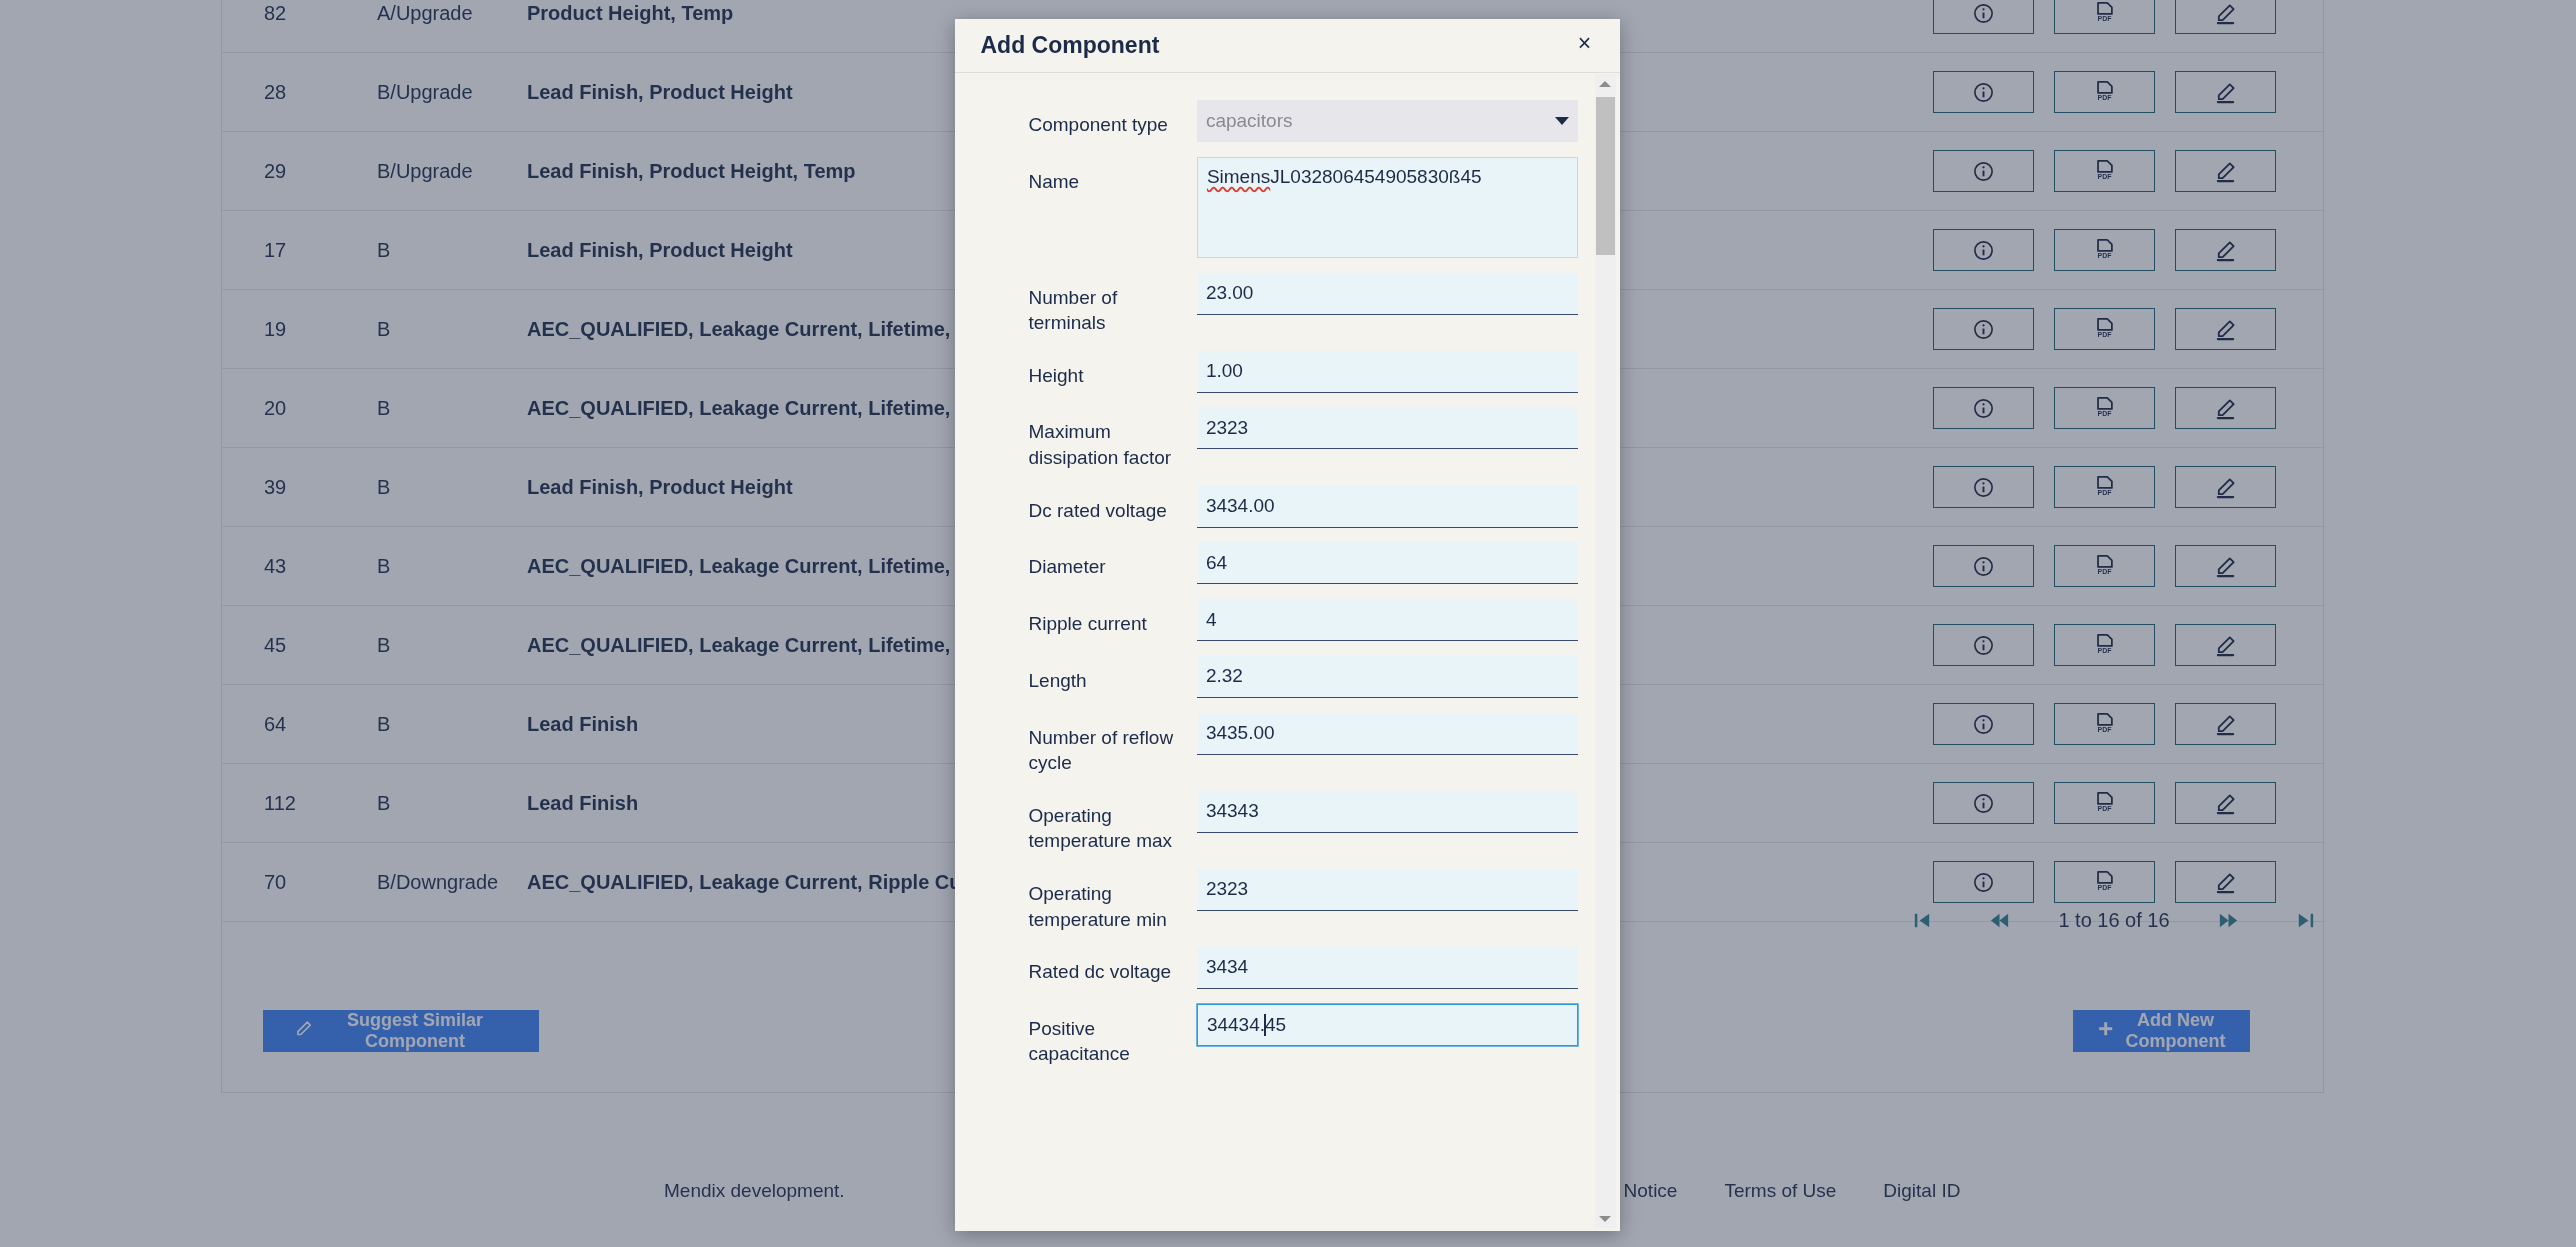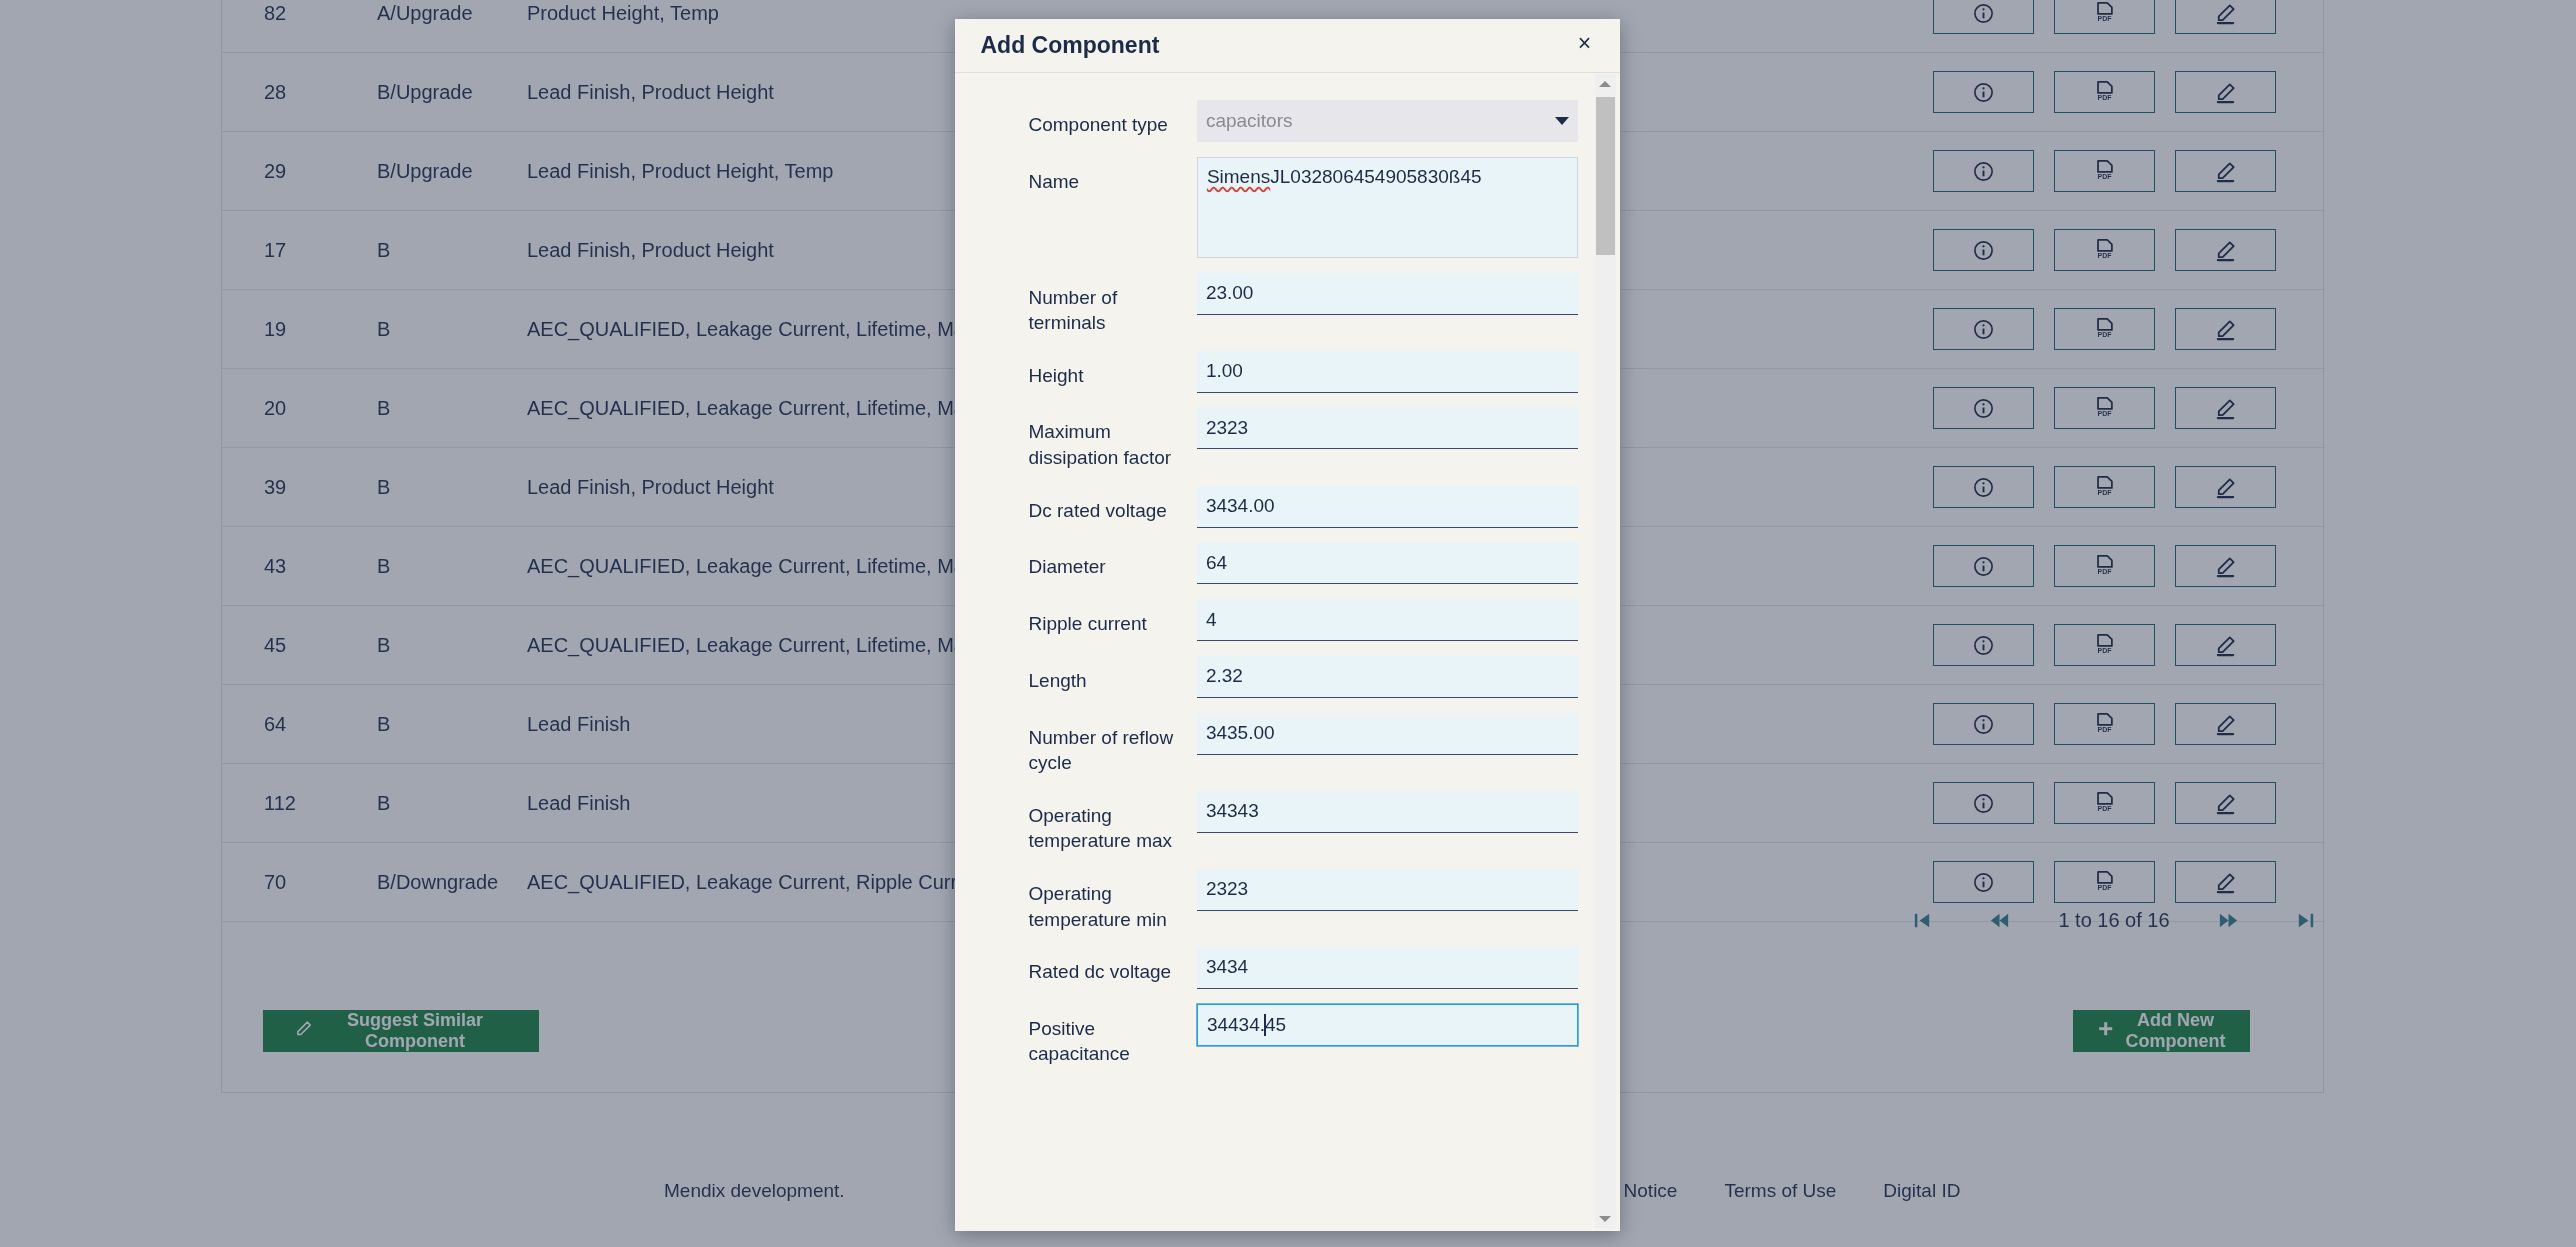--- a/index.html
+++ b/index.html
@@ -38,21 +38,21 @@
   }
   .trow {
     display: flex;
     align-items: center;
     height: 79px;
     border-bottom: 0.7px solid #e6e6e2;
     padding: 0 42px;
   }
   .c-id     { width: 113px; flex: none; }
   .c-grade  { width: 150px; flex: none; }
-  .c-attrs  { flex: 1 1 auto; overflow: hidden; white-space: nowrap; }
+  .c-attrs  { flex: 1 1 auto; overflow: hidden; white-space: nowrap; font-weight: bold; }
   .cell {
     font-size: 20px;
     color: #1c2b4a;
     line-height: 1.25;
   }
   .c-actions {
     width: 402px;
     flex: none;
     display: flex;
     justify-content: flex-end;
@@ -95,21 +95,21 @@
   .pg-label {
     font-size: 20px;
     color: #1c2b4a;
     white-space: nowrap;
   }
 
   
   .btn-teal {
     position: absolute;
     height: 42px;
-    background: #15803d;
+    background: #3b82f6;
     color: #ffffff;
     border: none;
     font-size: 18px;
     font-weight: bold;
     display: flex;
     align-items: center;
     justify-content: center;
     gap: 10.7px;
     padding: 0 32px;
     cursor: pointer;

